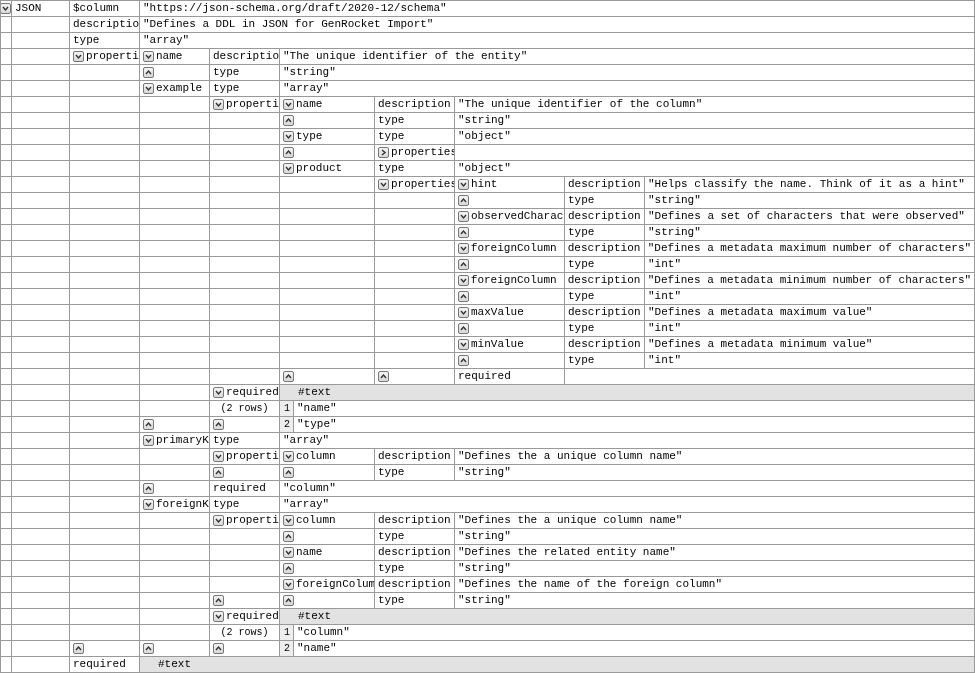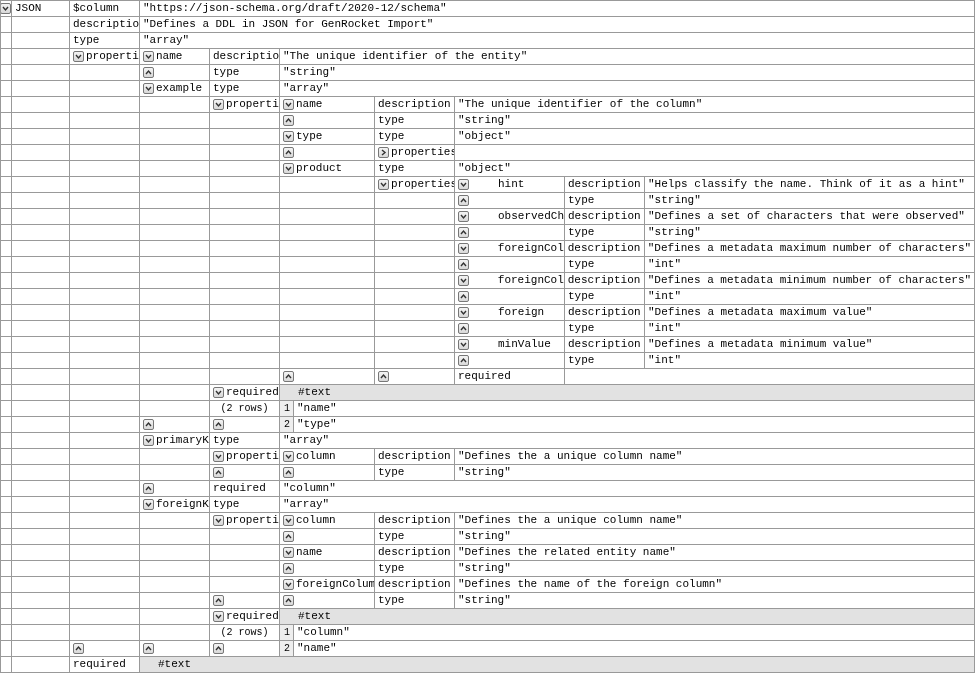--- a/index.html
+++ b/index.html
@@ -53,21 +53,21 @@
   .chev { stroke: #333; stroke-width: 1.4; fill: none; }
 
   
   .w0 { width: 12px; padding:0; justify-content:center; }
   .w1 { width: 58px; }   
   .w2 { width: 70px; }   
   .w3 { width: 70px; }   
   .w4 { width: 70px; }   
   .w5 { width: 95px; }   
   .w6 { width: 80px; }   
-  .w7 { width: 110px; gap: 27px; }  
+  .w7 { width: 110px; }  
   .w8 { width: 80px; }   
   .wrest { flex: 1 1 auto; min-width: 0; }
 
   .num { width: 14px; text-align:right; padding-right:3px; background:#eee; border:0.5px solid #999; border-top:none; border-left:none; font-size:10px; }
 </style>
 </head>
 <body>
 
 <div class="grid">
 
@@ -419,21 +419,21 @@
       <div class="cell w3"></div>
       <div class="cell w4"></div>
       <div class="cell w5"></div>
       <div class="cell w6"></div>
   <div class="cell w7">
         <span class="toggle">
           <svg>
             <polyline class="chev" points="1,2 3.5,5 6,2"></polyline>
           </svg>
         </span>
-        <span>foreign</span>
+        <span>maxValue</span>
       </div>
   <div class="cell w8">description</div>
   <div class="cell wrest">"Defines a metadata maximum value"</div>
 </div>
 <div class="row">
   <div class="cell w0"></div>
       <div class="cell w1"></div>
       <div class="cell w2"></div>
       <div class="cell w3"></div>
       <div class="cell w4"></div>

